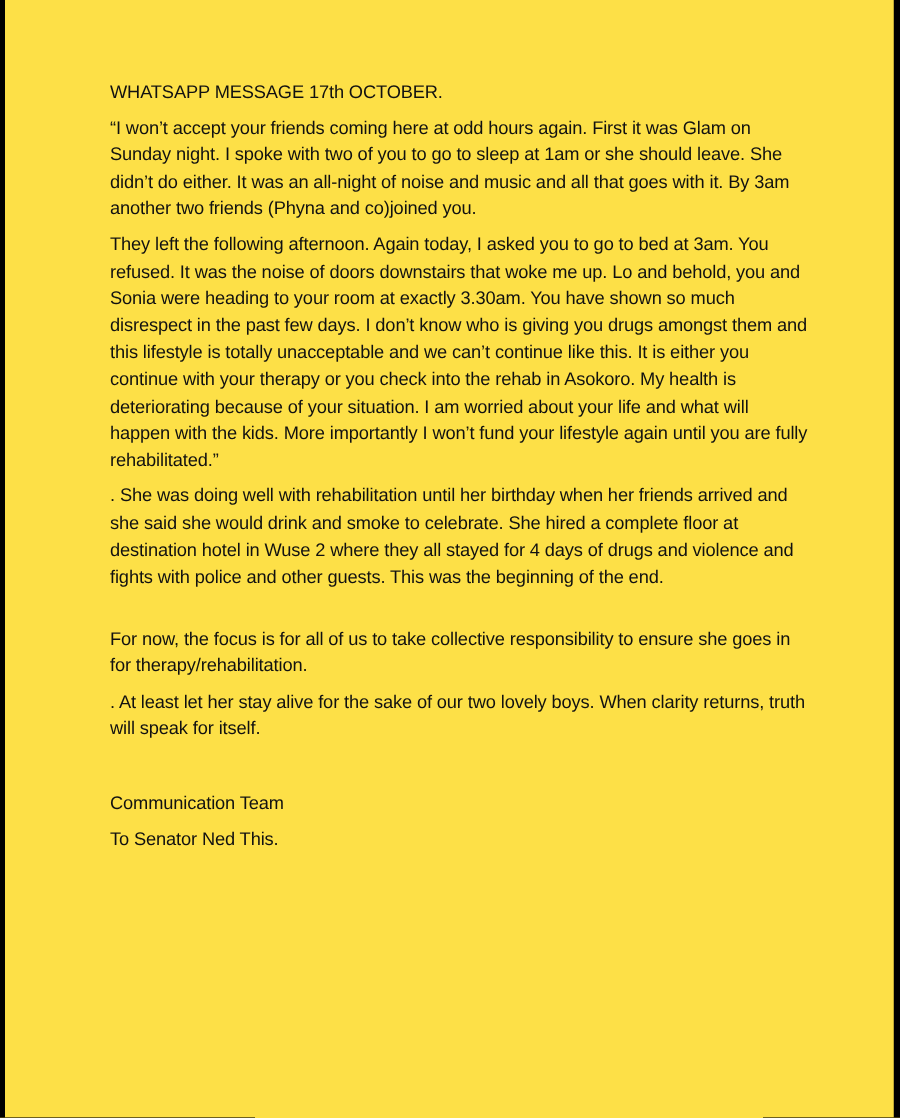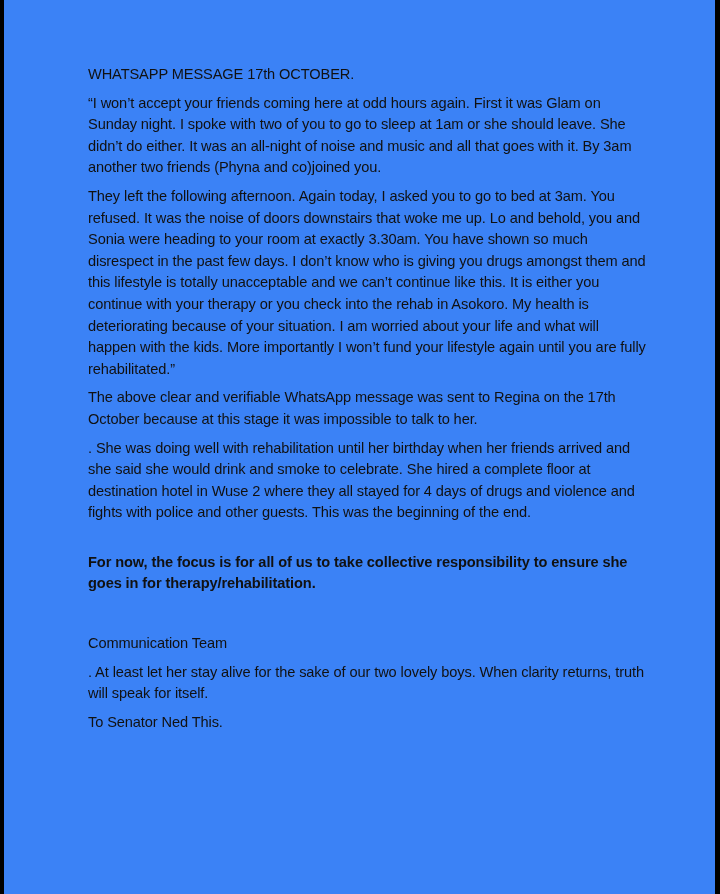--- a/index.html
+++ b/index.html
@@ -12,48 +12,47 @@
       height: 894px;
       position: relative;
       overflow: hidden;
     }
     .page {
       position: absolute;
       left: 4px;
       top: 0;
       width: 711px;
       height: 894px;
-      background: #3b82f6;
+      background: #fde047;
     }
     .content {
       position: absolute;
       left: 84px;
       top: 64px;
       width: 560px;
       font-family: "Liberation Sans", sans-serif;
       font-size: 14.6px;
       line-height: 21.6px;
       color: #111111;
       letter-spacing: -0.1px;
     }
     .para {
       margin: 0 0 7px 0;
     }
     .heading { margin-bottom: 7px; }
-    .gap-large { margin-top: 28px; font-weight: bold; }
+    .gap-large { margin-top: 28px; }
     .gap-xlarge { margin-top: 38px; }
   </style>
 </head>
 <body>
 
 <div class="page">
   <div class="content">
     <p class="para heading">WHATSAPP MESSAGE 17th OCTOBER.</p>
     <p class="para">“I won’t accept your friends coming here at odd hours again. First it was Glam on Sunday night. I spoke with two of you to go to sleep at 1am or she should leave. She didn’t do either. It was an all-night of noise and music and all that goes with it. By 3am another two friends (Phyna and co)joined you.</p>
     <p class="para">They left the following afternoon. Again today, I asked you to go to bed at 3am. You refused. It was the noise of doors downstairs that woke me up. Lo and behold, you and Sonia were heading to your room at exactly 3.30am. You have shown so much disrespect in the past few days. I don’t know who is giving you drugs amongst them and this lifestyle is totally unacceptable and we can’t continue like this. It is either you continue with your therapy or you check into the rehab in Asokoro. My health is deteriorating because of your situation. I am worried about your life and what will happen with the kids. More importantly I won’t fund your lifestyle again until you are fully rehabilitated.”</p>
-    <p class="para">The above clear and verifiable WhatsApp message was sent to Regina on the 17th October because at this stage it was impossible to talk to her.</p>
     <p class="para"> . She was doing well with rehabilitation until her birthday when her friends arrived and she said she would drink and smoke to celebrate. She hired a complete floor at destination hotel in Wuse 2 where they all stayed for 4 days of drugs and violence and fights with police and other guests. This was the beginning of the end.</p>
     <p class="para gap-large">For now, the focus is for all of us to take collective responsibility to ensure she goes in for therapy/rehabilitation.</p>
+    <p class="para">. At least let her stay alive for the sake of our two lovely boys. When clarity returns, truth will speak for itself.</p>
     <p class="para gap-xlarge">Communication Team</p>
-    <p class="para">. At least let her stay alive for the sake of our two lovely boys. When clarity returns, truth will speak for itself.</p>
     <p class="para">To Senator Ned This.</p>
   </div>
 </div>
 
 </body></html>

